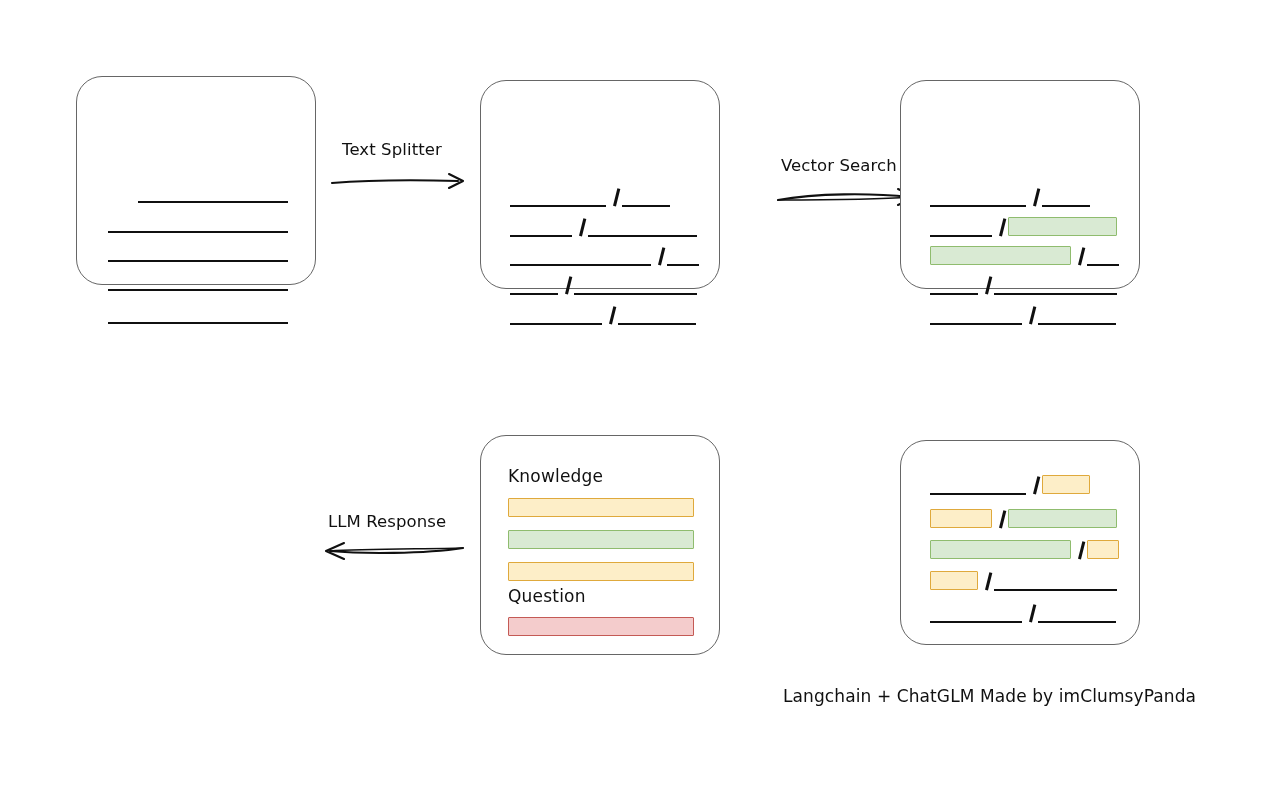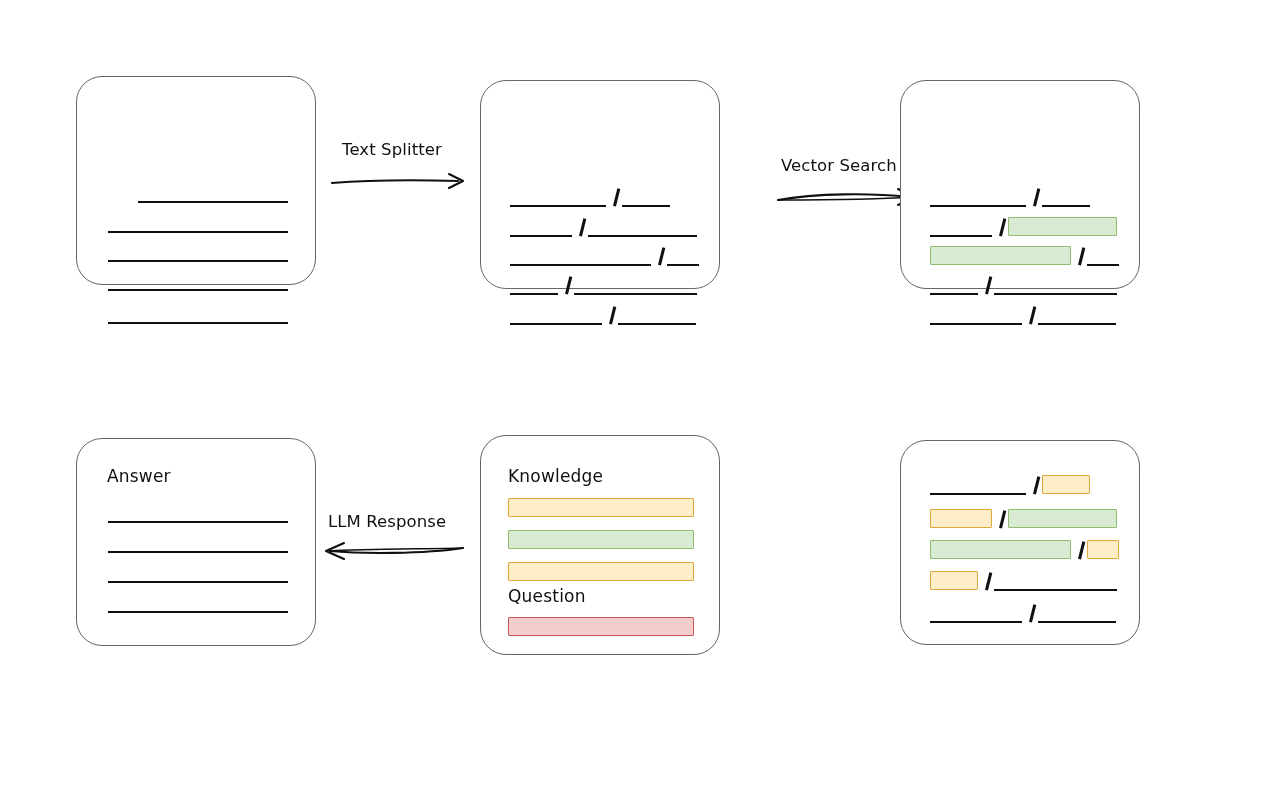--- a/index.html
+++ b/index.html
@@ -266,32 +266,16 @@
 
   <div class="arrow-wrap" style="left:320px; top:512px; width:145px; height:50px;">
     <div class="arrow-label" style="left:8px; top:0px;">LLM Response</div>
     <svg class="arrow-svg" width="145" height="28" viewBox="0 0 145 28" style="left:0px; top:24px;">
       <path d="M143,12 C104,18 42,18 10,15" fill="none" stroke="#101010" stroke-width="2.1" stroke-linecap="round"></path>
       <path d="M143,12 C104,13 42,13 10,15" fill="none" stroke="#101010" stroke-width="1.5" stroke-linecap="round"></path>
       <path d="M24,7 L6,15 L24,23" fill="none" stroke="#101010" stroke-width="2.1" stroke-linecap="round" stroke-linejoin="round"></path>
     </svg>
   </div>
 
-  <div class="card" style="left:76px; top:438px; width:240px; height:208px;">
-    <div class="card-inner">
-      <div class="card-label" style="left:30px; top:27px;">Answer</div>
-      <div class="row" style="left:31px; top:62px;">
-        <div class="seg plain" style="width:180px;"></div>
-      </div>
-      <div class="row" style="left:31px; top:92px;">
-        <div class="seg plain" style="width:180px;"></div>
-      </div>
-      <div class="row" style="left:31px; top:122px;">
-        <div class="seg plain" style="width:180px;"></div>
-      </div>
-      <div class="row" style="left:31px; top:152px;">
-        <div class="seg plain" style="width:180px;"></div>
-      </div>
-    </div>
-  </div>
-
+
+  <div class="footer-caption" style="left:783px; top:686px;">Langchain + ChatGLM Made by imClumsyPanda</div>
 
 </div>
 
 </body></html>

